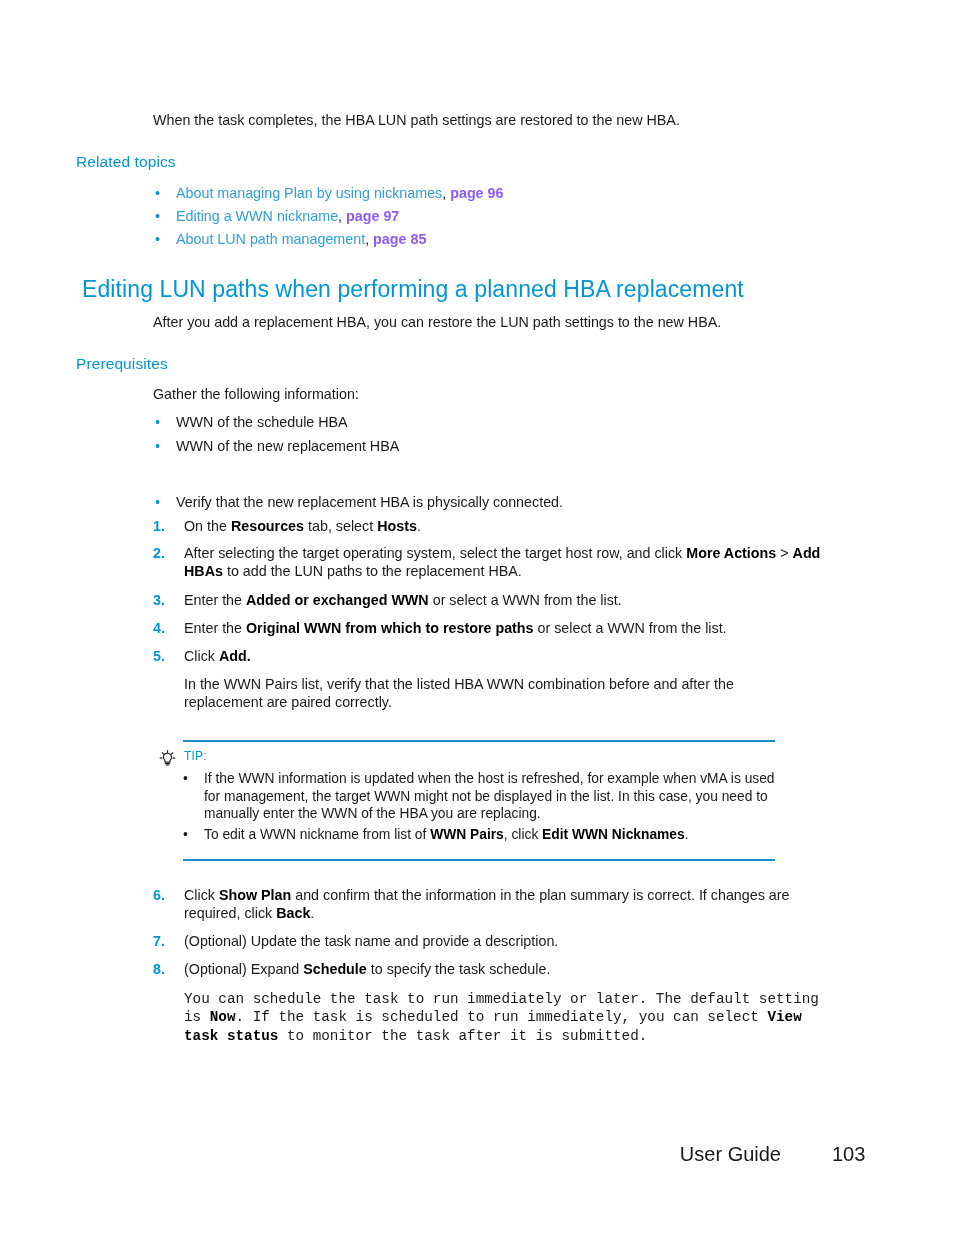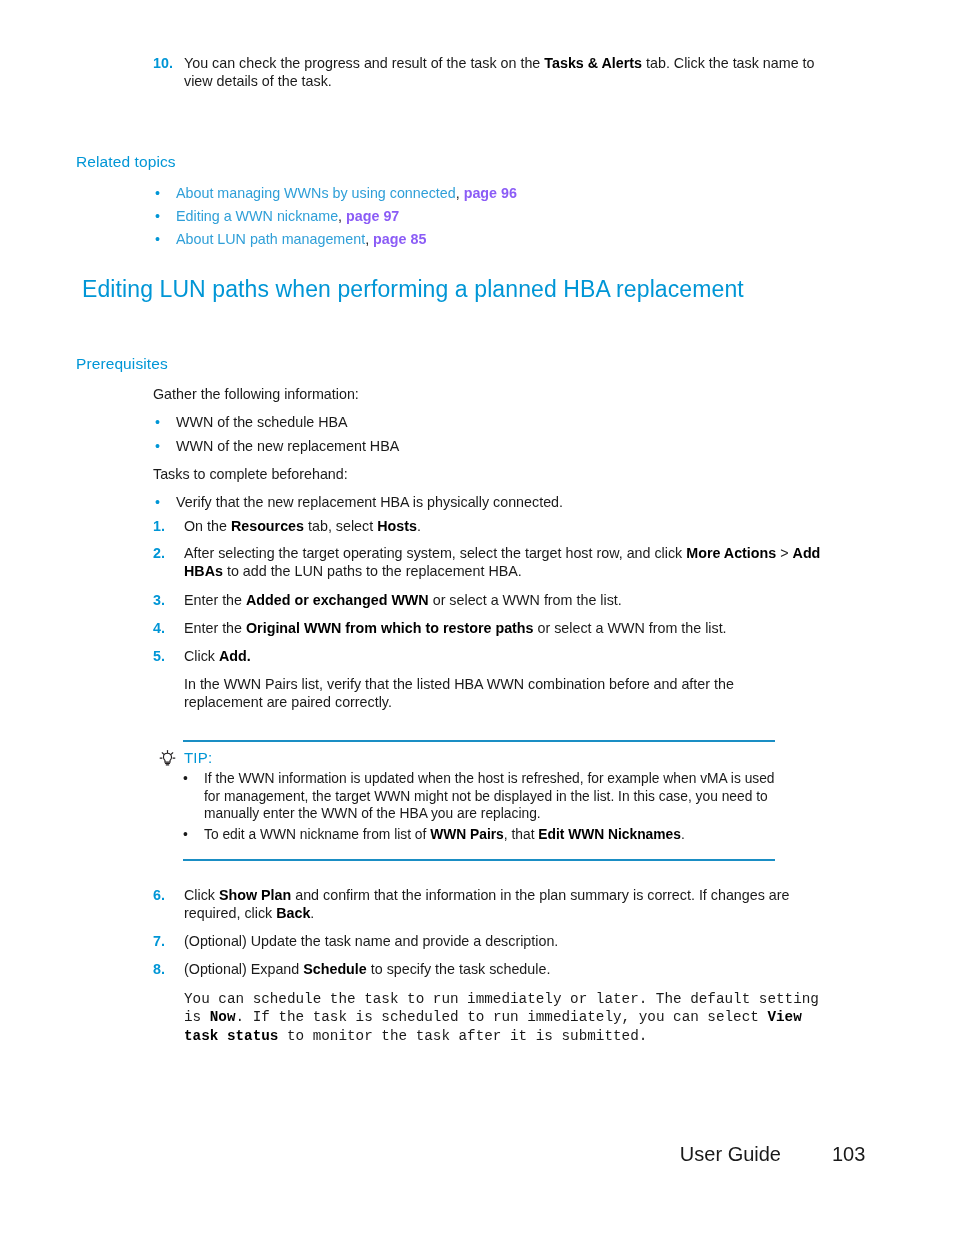--- a/index.html
+++ b/index.html
@@ -136,21 +136,21 @@
     position: absolute;
     left: 0px;
     top: 1px;
     width: 17px;
     height: 17px;
   }
   .tip .tip-label {
     position: absolute;
     left: 25px;
     top: 0px;
-    font-size: 15px;
+    font-size: 12px;
     color: #0096d6;
     letter-spacing: 0.2px;
     white-space: nowrap;
   }
   .tip .tip-list {
     position: absolute;
     left: 30px;
     top: 30px;
     width: 600px;
   }
@@ -196,61 +196,58 @@
     width: 40px;
     text-align: left;
     white-space: nowrap;
   }
 </style>
 </head>
 <body>
 
 <div class="page">
 
-  <div class="step" style="top:54px;">
-    <span class="num">10.</span>
-    <span class="body"><span>You can check the progress and result of the task on the </span><b>Tasks &amp; Alerts</b><span> tab. Click the task name to view details of the task.</span></span>
-  </div>
-
+
+  <div class="para" style="top:111px;">When the task completes, the HBA LUN path settings are restored to the new HBA.</div>
 
   <h3 class="h3" style="top:153px; margin:0;">Related topics</h3>
 
   <div class="bullet" style="top:184px;">
     <span class="dot">•</span>
-    <span class="body"><span class="link">About managing WWNs by using connected</span><span>, </span><span class="pageref">page 96</span></span>
+    <span class="body"><span class="link">About managing Plan by using nicknames</span><span>, </span><span class="pageref">page 96</span></span>
   </div>
 
   <div class="bullet" style="top:207px;">
     <span class="dot">•</span>
     <span class="body"><span class="link">Editing a WWN nickname</span><span>, </span><span class="pageref">page 97</span></span>
   </div>
 
   <div class="bullet" style="top:230px;">
     <span class="dot">•</span>
     <span class="body"><span class="link">About LUN path management</span><span>, </span><span class="pageref">page 85</span></span>
   </div>
 
   <h2 class="h2" style="top:276px; margin:0;">Editing LUN paths when performing a planned HBA replacement</h2>
 
+  <div class="para" style="top:313px;">After you add a replacement HBA, you can restore the LUN path settings to the new HBA.</div>
 
   <h3 class="h3" style="top:355px; margin:0;">Prerequisites</h3>
 
   <div class="para" style="top:385px;">Gather the following information:</div>
 
   <div class="bullet" style="top:413px;">
     <span class="dot">•</span>
     <span class="body">WWN of the schedule HBA</span>
   </div>
 
   <div class="bullet" style="top:437px;">
     <span class="dot">•</span>
     <span class="body">WWN of the new replacement HBA</span>
   </div>
 
-  <div class="para" style="top:465px;">Tasks to complete beforehand:</div>
 
   <div class="bullet" style="top:493px;">
     <span class="dot">•</span>
     <span class="body">Verify that the new replacement HBA is physically connected.</span>
   </div>
 
   <div class="step" style="top:517px;">
     <span class="num">1.</span>
     <span class="body"><span>On the </span><b>Resources</b><span> tab, select </span><b>Hosts</b><span>.</span></span>
   </div>
@@ -298,21 +295,21 @@
       <span class="tip-label">TIP:</span>
     </div>
 
     <div class="tip-list">
       <div class="tbullet">
         <span class="dot">•</span>
         <span class="body">If the WWN information is updated when the host is refreshed, for example when vMA is used for management, the target WWN might not be displayed in the list. In this case, you need to manually enter the WWN of the HBA you are replacing.</span>
       </div>
       <div class="tbullet">
         <span class="dot">•</span>
-        <span class="body"><span>To edit a WWN nickname from list of </span><b>WWN Pairs</b><span>, that </span><b>Edit WWN Nicknames</b><span>.</span></span>
+        <span class="body"><span>To edit a WWN nickname from list of </span><b>WWN Pairs</b><span>, click </span><b>Edit WWN Nicknames</b><span>.</span></span>
       </div>
     </div>
 
     <div class="rule bottom"></div>
   </div>
 
   <div class="step" style="top:886px;">
     <span class="num">6.</span>
     <span class="body"><span>Click </span><b>Show Plan</b><span> and confirm that the information in the plan summary is correct. If changes are required, click </span><b>Back</b><span>.</span></span>
   </div>

